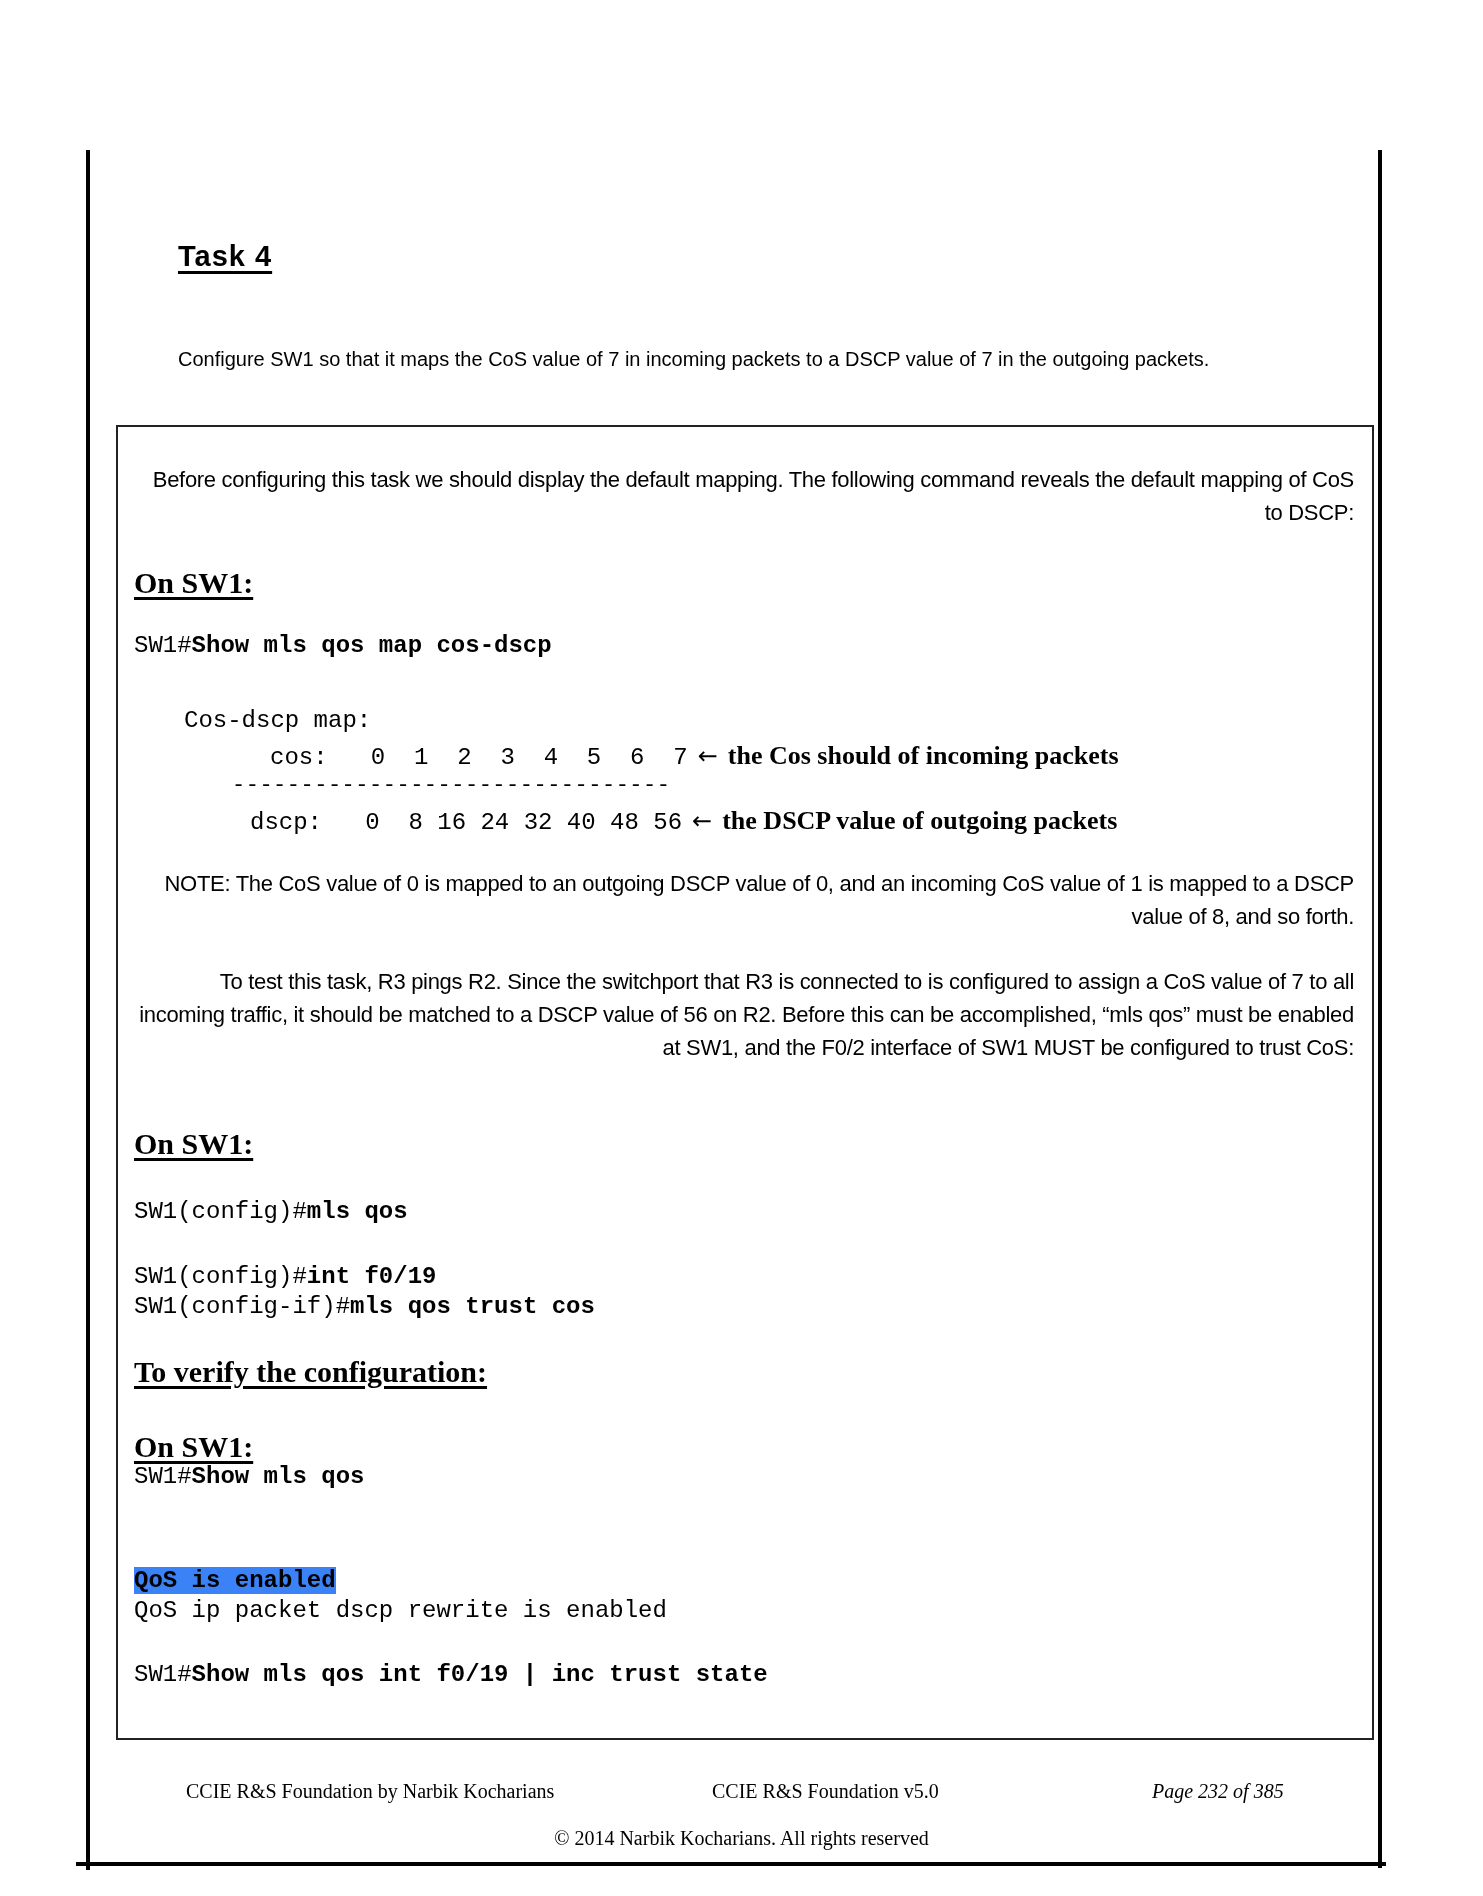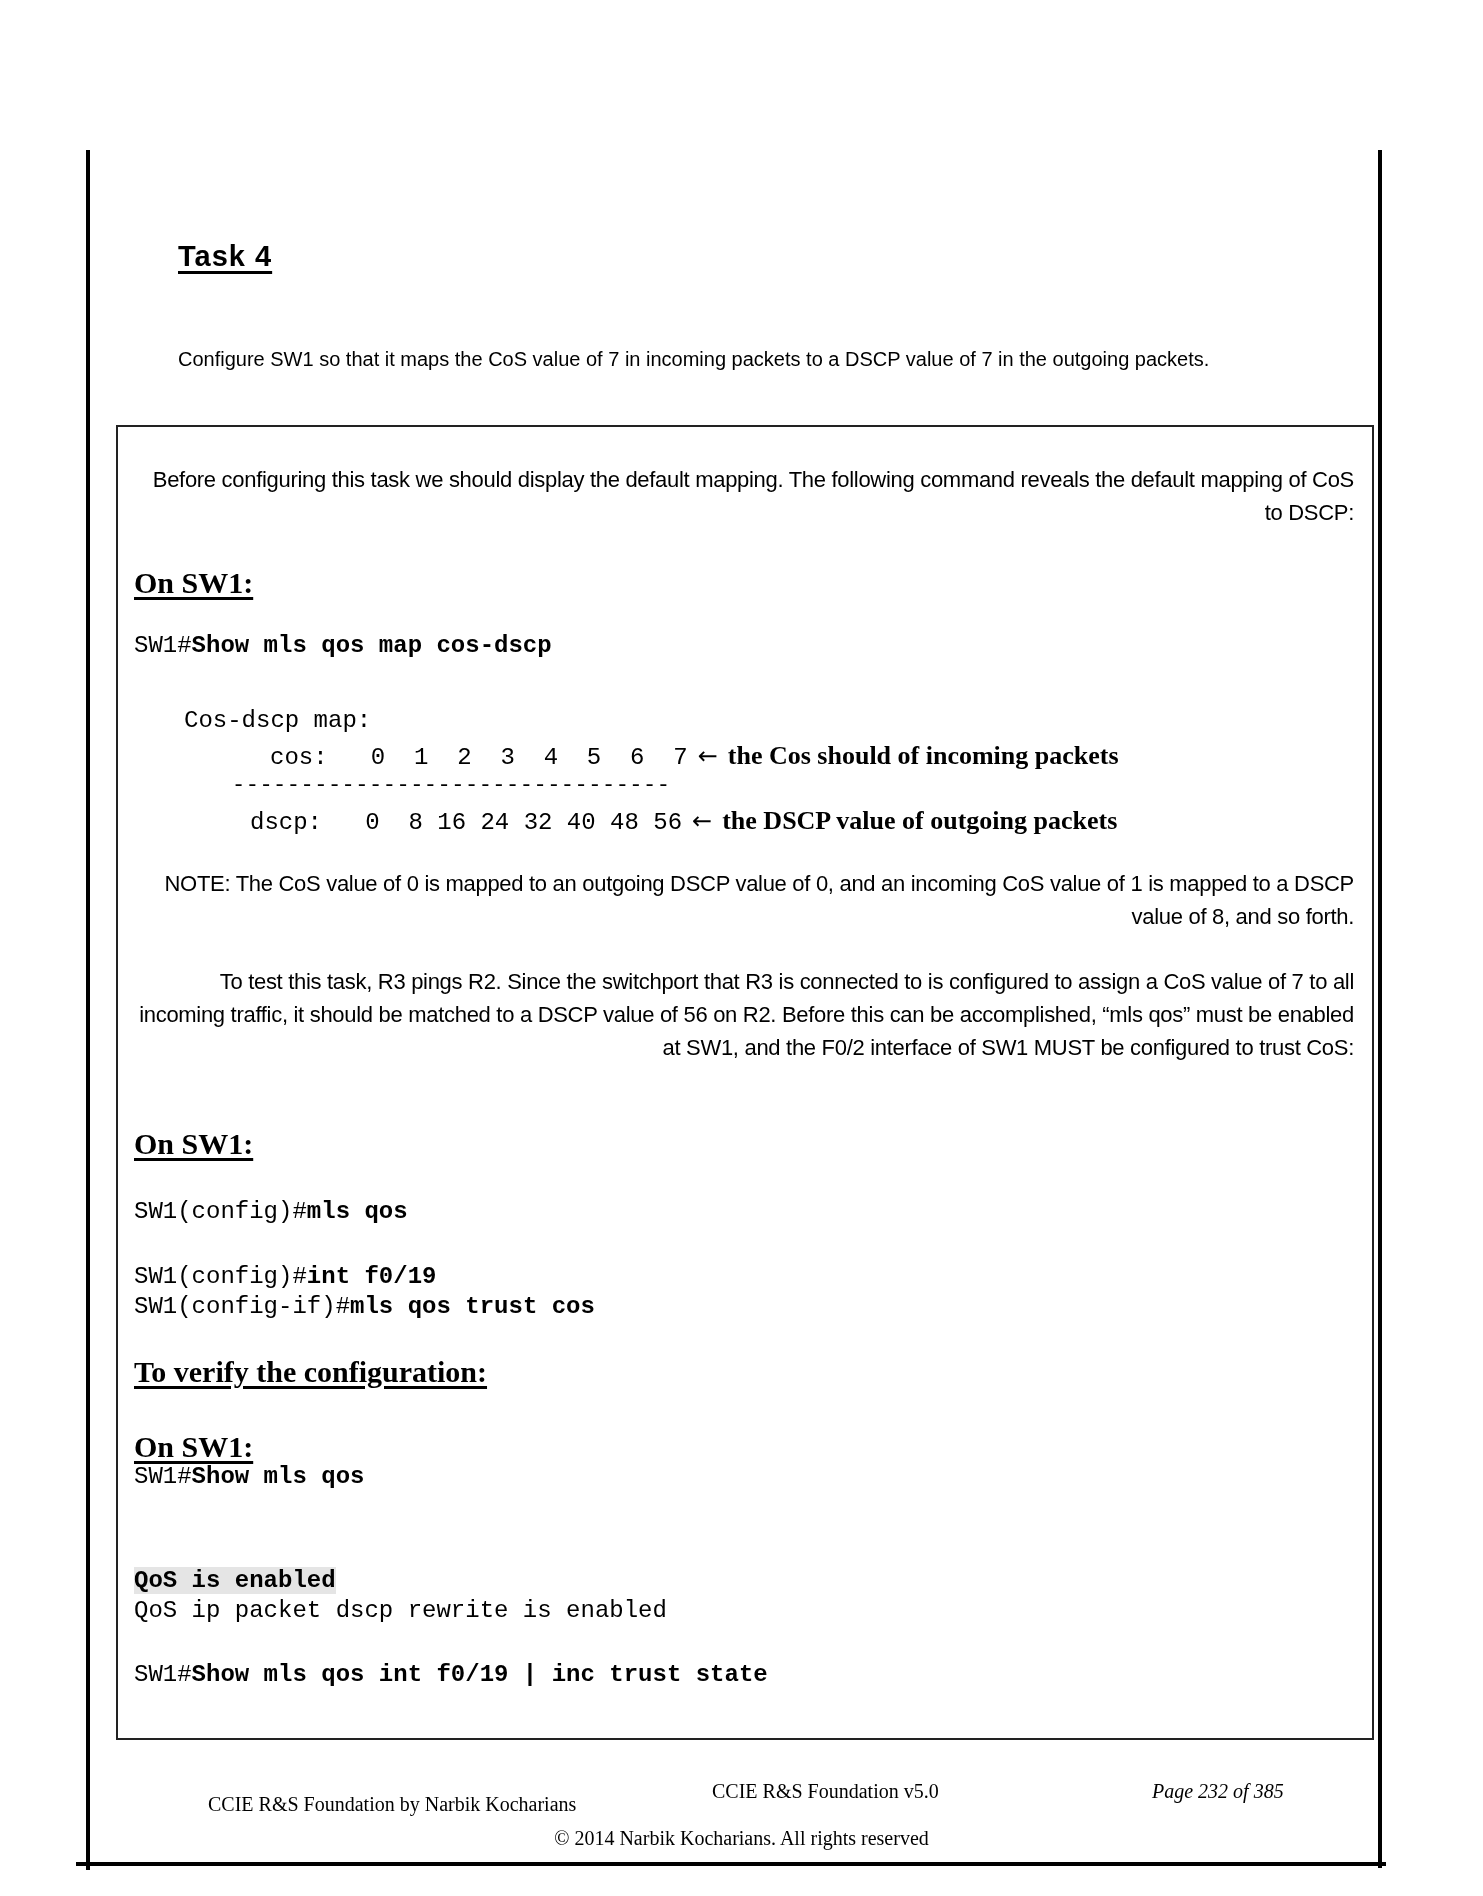--- a/index.html
+++ b/index.html
@@ -12,25 +12,25 @@
     .task-desc { position: absolute; left: 178px; top: 331px; width: 1100px; font-family: "Liberation Sans", sans-serif; font-size: 20px; line-height: 33px; margin-top: 12px; }
 
     .box { position: absolute; left: 116px; top: 425px; width: 1258px; height: 1315px; border: 2px solid #222; box-sizing: border-box; }
 
     .para { position: absolute; left: 134px; width: 1220px; font-family: "Liberation Sans", sans-serif; font-weight: normal; font-size: 22px; line-height: 33px; letter-spacing: -0.3px; text-align: right; }
     .heading { position: absolute; left: 134px; font-family: "Liberation Serif", serif; font-weight: bold; font-size: 30px; text-decoration: underline; text-underline-offset: 4px; }
     .cli { position: absolute; left: 134px; font-family: "Liberation Mono", monospace; font-size: 24px; line-height: 30px; white-space: pre; }
     .cli b { font-weight: bold; }
     .annot { font-family: "Liberation Serif", serif; font-weight: bold; font-size: 26px; }
     .arrow { font-family: "DejaVu Sans", sans-serif; font-size: 24px; margin: 0 10px; }
-    .highlight { background: #e5e5e5; font-weight: bold; }
+    .highlight { background: #3b82f6; font-weight: bold; }
 
     .footer-line1 { position: absolute; top: 1780px; left: 0; width: 1483px; font-family: "Liberation Serif", serif; font-size: 20px; }
     .footer-line2 { position: absolute; top: 1808px; left: 0; width: 1483px; text-align: center; font-family: "Liberation Serif", serif; font-size: 20px; margin-top: 19px; }
-    .f-left { position: absolute; left: 208px; margin-top: 13px; }
+    .f-left { position: absolute; left: 186px; }
     .f-mid { position: absolute; left: 712px; }
     .f-right { position: absolute; left: 1152px; font-style: italic; }
   </style>
 </head>
 <body>
 
 <div class="frame-left"></div>
 <div class="frame-right"></div>
 <div class="frame-bottom"></div>
 

